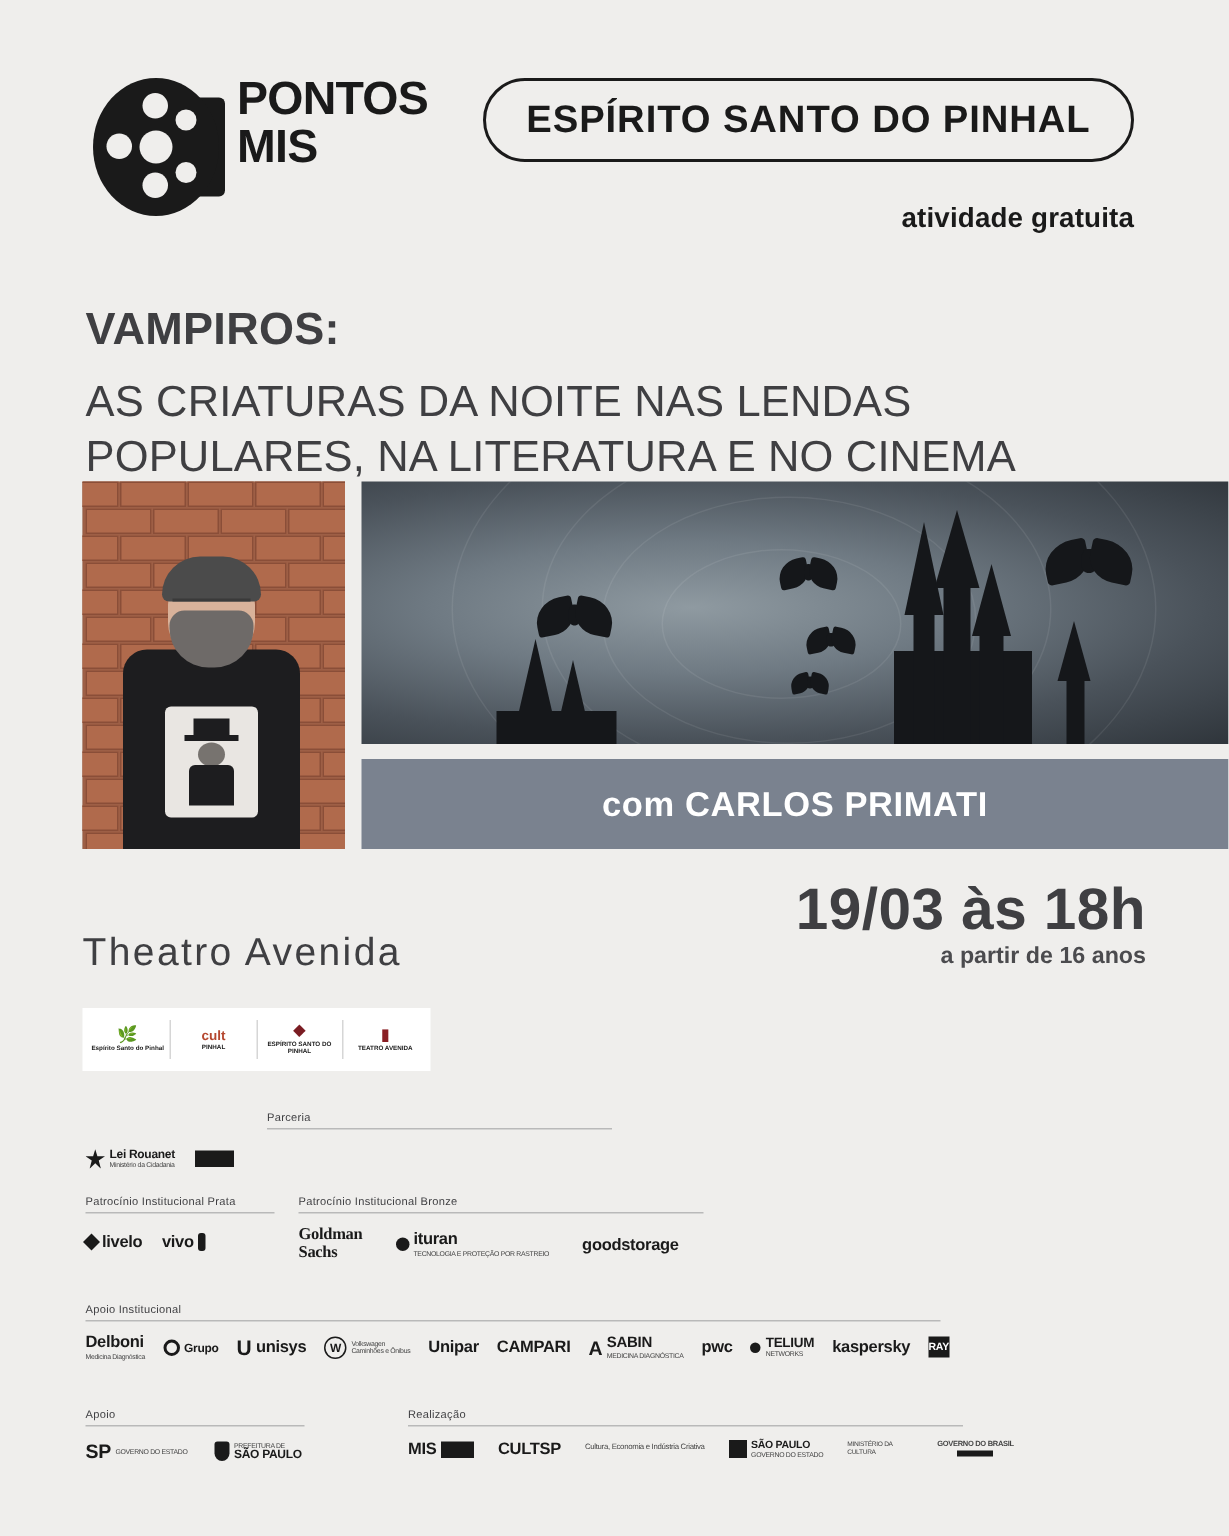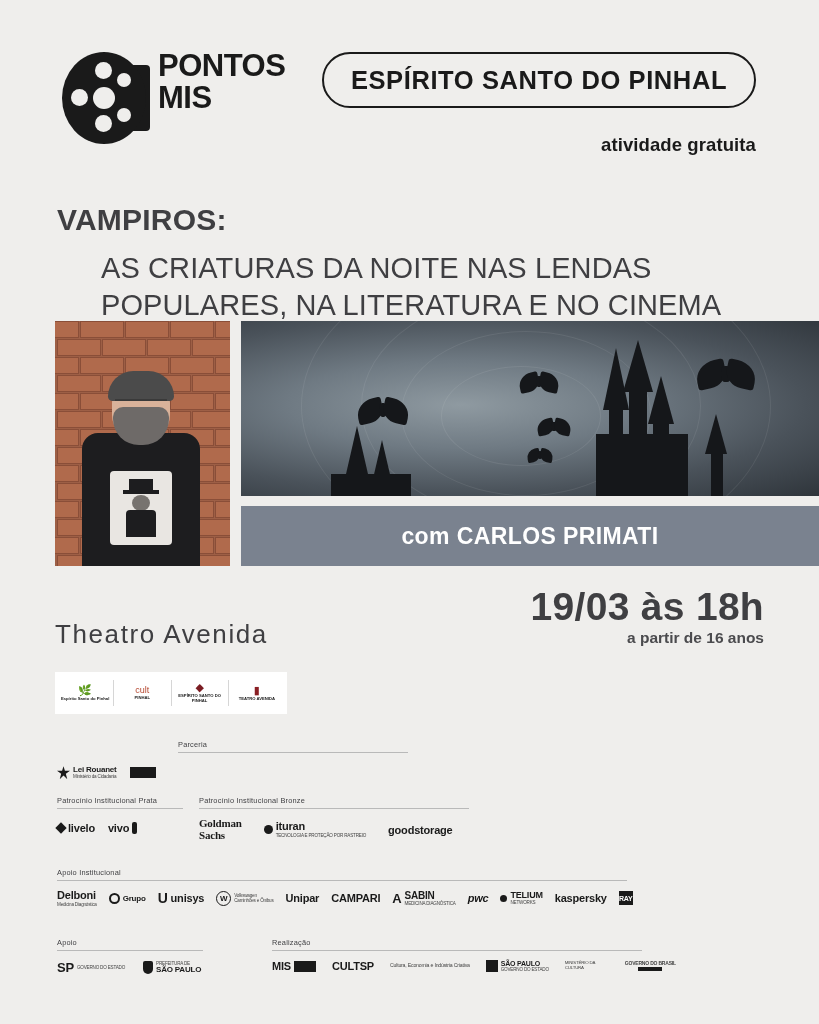--- a/index.html
+++ b/index.html
@@ -58,21 +58,20 @@
 
   
   .title-block { position: absolute; left: 57px; top: 203px; width: 710px; }
   .title-main {
     font-size: 30px; font-weight: 800; letter-spacing: 0.2px; color: #3f3f42;
     margin-bottom: 13px;
   }
   .title-sub {
     font-size: 29px; font-weight: 500; line-height: 1.28; color: #3f3f42;
     letter-spacing: 0.1px;
-    margin-left: 44px;
   }
 
   
   .media { position: absolute; left: 55px; top: 321px; }
   .portrait {
     position: absolute; left: 0; top: 0; width: 175px; height: 245px;
     overflow: hidden; background: #8d5b44;
   }
   .brick { position: absolute; inset: 0; background: #9d5f46; }
   .brick .row { position: absolute; left: -20px; width: 240px; height: 17px; }
@@ -413,21 +412,21 @@
     <div class="age-2">a partir de 16 anos</div>
   </div>
 
   <div class="strip">
     <div class="strip-cell">
       <span class="sc-mark">🌿</span>
       <span class="sc-name">Espírito Santo do Pinhal</span>
     </div>
     <div class="strip-sep"></div>
     <div class="strip-cell">
-      <span class="sc-mark" style="font-weight:400;color:#b5472f;font-size:9px">cult</span>
+      <span class="sc-mark" style="font-weight:700;color:#b5472f;font-size:9px">cult</span>
       <span class="sc-name">PINHAL</span>
     </div>
     <div class="strip-sep"></div>
     <div class="strip-cell">
       <span class="sc-mark" style="color:#7a1c22">◆</span>
       <span class="sc-name">ESPÍRITO SANTO DO PINHAL</span>
     </div>
     <div class="strip-sep"></div>
     <div class="strip-cell">
       <span class="sc-mark" style="color:#8a1f24">▮</span>
@@ -525,21 +524,21 @@
         <span>CAMPARI</span>
       </div>
       <div class="sp-logo sp-sm">
         <span style="font-size:13px;font-weight:800">A</span>
         <span class="stack">
           <span style="font-size:10px">SABIN</span>
           <span class="sub">MEDICINA DIAGNÓSTICA</span>
         </span>
       </div>
       <div class="sp-logo sp-md">
-        <span style="font-style:italic">pwc</span>
+        <span style="">pwc</span>
       </div>
       <div class="sp-logo sp-sm">
         <span class="dot-mark" style="width:7px;height:7px"></span>
         <span class="stack">
           <span style="font-size:9px">TELIUM</span>
           <span class="sub">NETWORKS</span>
         </span>
       </div>
       <div class="sp-logo sp-md">
         <span>kaspersky</span>

